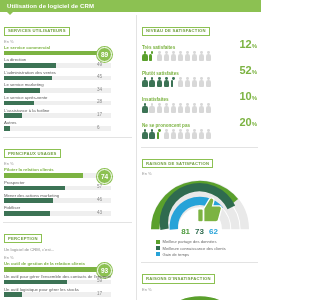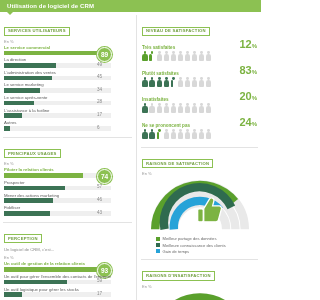--- a/index.html
+++ b/index.html
@@ -307,21 +307,21 @@
             <span class="person p-off">
                 <i class="head"></i>
                 <i class="body"></i>
               </span>
           </div>
         </div>
 
         <div class="picto-block">
           <div class="picto-head">
             <span class="picto-title">Plutôt satisfaites</span>
-            <span class="picto-pct"><span>83</span><span class="sym">%</span></span>
+            <span class="picto-pct"><span>52</span><span class="sym">%</span></span>
           </div>
           <div class="picto-row">
             <span class="person p-on2">
                 <i class="head"></i>
                 <i class="body"></i>
               </span>
             <span class="person p-on2">
                 <i class="head"></i>
                 <i class="body"></i>
               </span>
@@ -356,21 +356,21 @@
             <span class="person p-off">
                 <i class="head"></i>
                 <i class="body"></i>
               </span>
           </div>
         </div>
 
         <div class="picto-block">
           <div class="picto-head">
             <span class="picto-title">Insatisfaites</span>
-            <span class="picto-pct"><span>20</span><span class="sym">%</span></span>
+            <span class="picto-pct"><span>10</span><span class="sym">%</span></span>
           </div>
           <div class="picto-row">
             <span class="person p-on2">
                 <i class="head"></i>
                 <i class="body"></i>
               </span>
             <span class="person p-off">
                 <i class="head"></i>
                 <i class="body"></i>
               </span>
@@ -405,21 +405,21 @@
             <span class="person p-off">
                 <i class="head"></i>
                 <i class="body"></i>
               </span>
           </div>
         </div>
 
         <div class="picto-block">
           <div class="picto-head">
             <span class="picto-title">Ne se prononcent pas</span>
-            <span class="picto-pct"><span>24</span><span class="sym">%</span></span>
+            <span class="picto-pct"><span>20</span><span class="sym">%</span></span>
           </div>
           <div class="picto-row">
             <span class="person p-on2">
                 <i class="head"></i>
                 <i class="body"></i>
               </span>
             <span class="person p-on2">
                 <i class="head"></i>
                 <i class="body"></i>
               </span>
@@ -470,20 +470,25 @@
             <path d="M30 56 A28 28 0 0 1 86 56" fill="none" stroke="#e9e9e9" stroke-width="9"></path>
             <path d="M10 56 A48 48 0 0 1 95.3 26.4" fill="none" stroke="#5aa02c" stroke-width="9"></path>
             <path d="M20 56 A38 38 0 0 1 91.6 32.5" fill="none" stroke="#2f6b4f" stroke-width="9"></path>
             <path d="M30 56 A28 28 0 0 1 79.1 35.3" fill="none" stroke="#27a3d8" stroke-width="9"></path>
             <g transform="translate(56,24)">
               <path d="M6 10 v14 h13 a3 3 0 0 0 3-3 l3-11 a2.5 2.5 0 0 0-2.5-3 h-7 l1.4-5.5 a2.6 2.6 0 0 0-4.8-1.8 z" fill="#7cb342" stroke="#ffffff" stroke-width="1.4"></path>
               <rect x="-0.5" y="10" width="6" height="14" rx="1.6" fill="#7cb342" stroke="#ffffff" stroke-width="1.4"></rect>
             </g>
           </svg>
         </div>
+        <div class="gauge-nums">
+          <span class="gn gn1">81</span>
+          <span class="gn gn2">73</span>
+          <span class="gn gn3">62</span>
+        </div>
         <div class="legend">
           <div class="legend-item">
             <span class="swatch" style="background:#5aa02c"></span>
             <span class="legend-text">Meilleur partage des données</span>
           </div>
           <div class="legend-item">
             <span class="swatch" style="background:#2f6b4f"></span>
             <span class="legend-text">Meilleure connaissance des clients</span>
           </div>
           <div class="legend-item">

